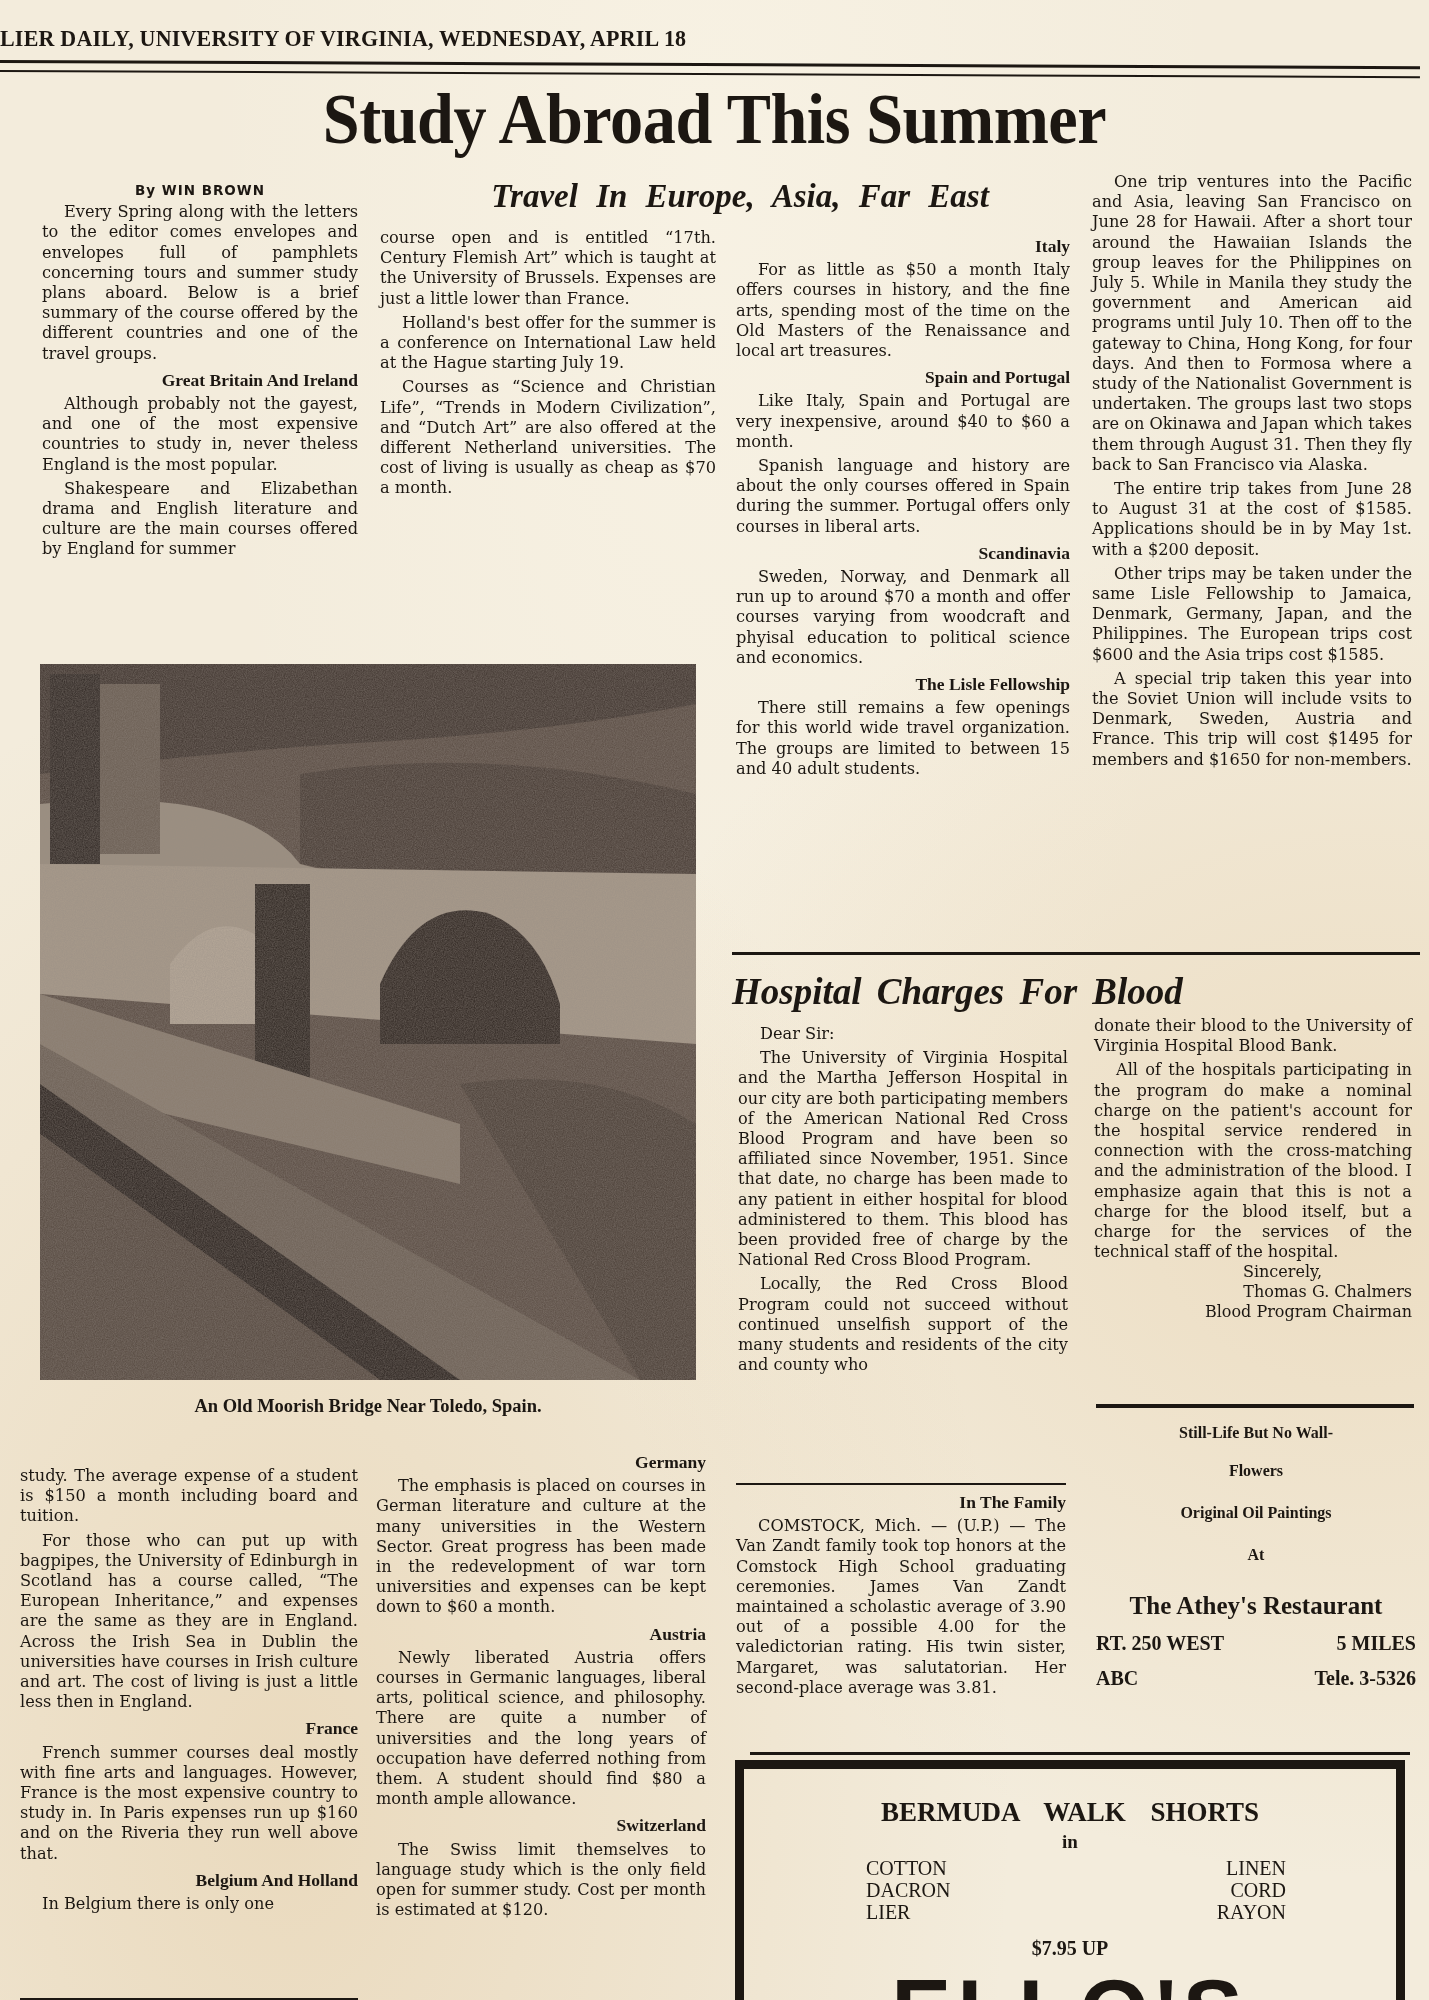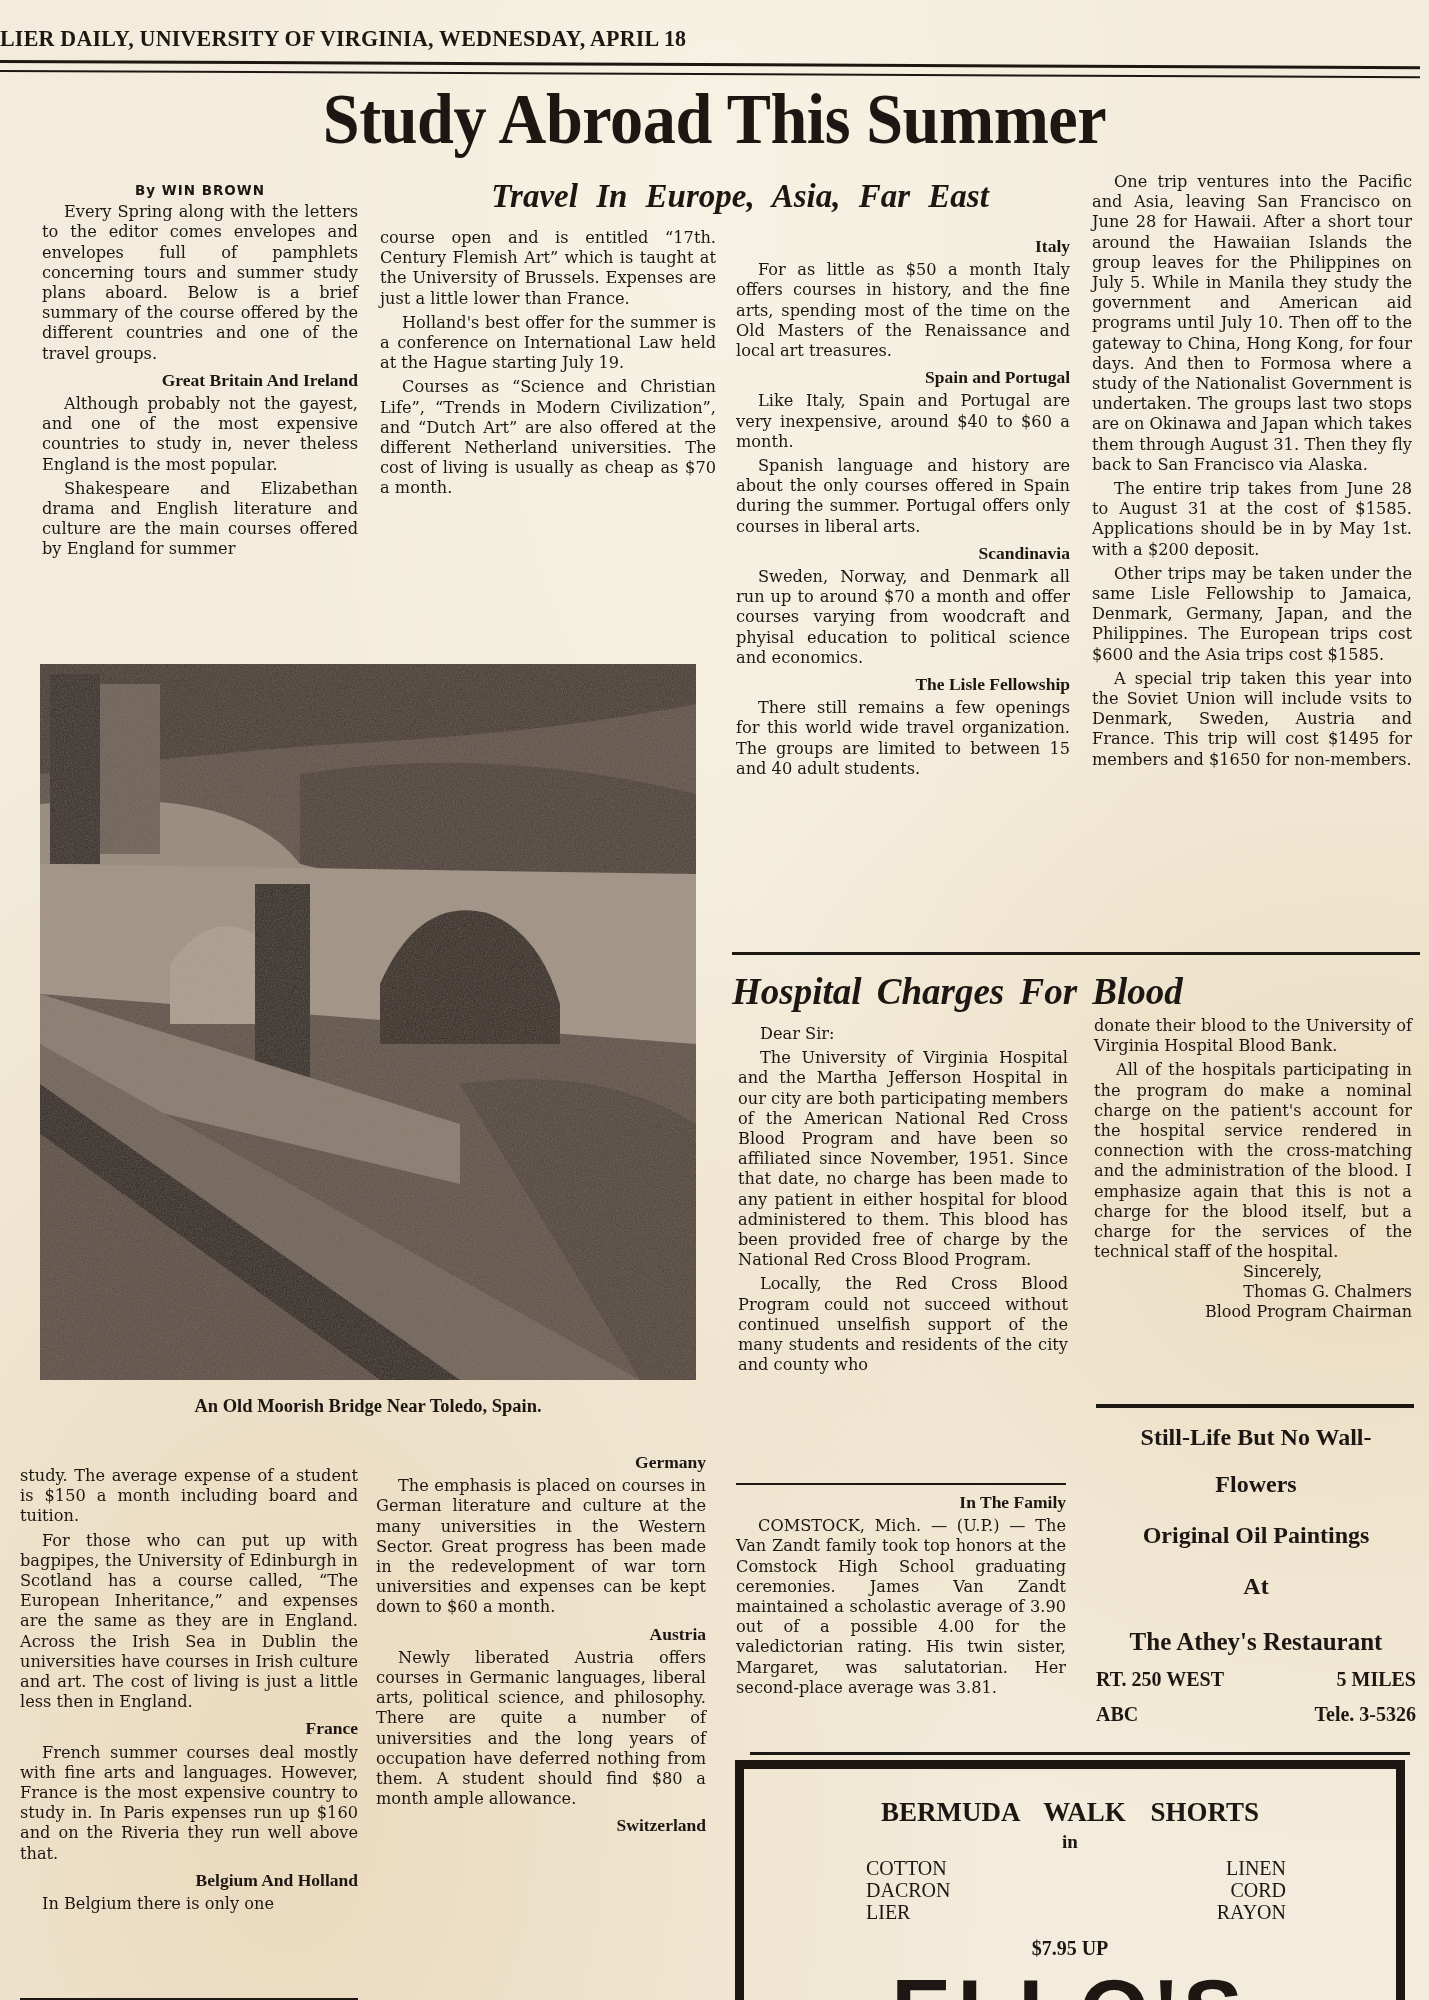--- a/index.html
+++ b/index.html
@@ -22,21 +22,21 @@
   .col p { margin:0; text-indent:22px; }
   .col p + p { margin-top:4px; }
   .col h4 { margin:6px 0 4px; text-align:right; font-family:"Liberation Serif", serif; font-weight:bold; font-size:17.5px; }
   .byline { text-align:center; font-weight:bold; font-size:13.5px; letter-spacing:1px; margin-bottom:2px; font-family:"DejaVu Sans", sans-serif; }
   .photo { left:40px; top:664px; width:656px; height:716px; background:#4c4039; overflow:hidden; }
   .caption { left:40px; width:656px; top:1396px; text-align:center; font-family:"Liberation Serif", serif; font-weight:bold; font-size:18.5px; }
   .hr { background:#1c1712; height:2px; }
   .hosp-head { left:732px; top:970px; font-family:"Liberation Serif", serif; font-style:italic; font-weight:bold; font-size:37px; word-spacing:6px; }
   .sig { text-align:right; font-size:16px; line-height:20px; }
   .ad1 { left:1096px; top:1424px; width:320px; text-align:center; font-family:"Liberation Serif", serif; font-weight:bold; }
-  .ad1 .l1 { font-size:24px; }
+  .ad1 .l1 { font-size:16px; }
   .ad1 .big { font-size:25px; margin-top:28px; }
   .ad1 .row { display:flex; justify-content:space-between; font-size:20px; margin-top:12px; }
   .ad2 { left:735px; top:1760px; width:670px; height:260px; border:9px solid #1c1712; border-bottom:none; box-sizing:border-box; font-family:"Liberation Serif", serif; }
   .ad2 .ttl { position:absolute; left:0; right:0; top:28px; text-align:center; font-weight:bold; font-size:27px; word-spacing:18px; }
   .ad2 .in { position:absolute; left:0; right:0; top:62px; text-align:center; font-weight:bold; font-size:19px; }
   .ad2 .fab { position:absolute; top:88px; font-size:20px; line-height:22px; }
   .ad2 .fabL { left:122px; text-align:left; }
   .ad2 .fabR { right:110px; text-align:right; }
   .ad2 .price { position:absolute; left:0; right:0; top:168px; text-align:center; font-weight:bold; font-size:20px; }
   .ad2 .logo { position:absolute; left:0; right:0; top:198px; text-align:center; font-weight:900; font-size:90px; letter-spacing:6px; font-family:"Liberation Sans", sans-serif; line-height:1; }
@@ -127,20 +127,21 @@
     </div>
 </div>
 <div class="abs hr" style="left:20px;top:1998px;width:338px;"></div>
 <div class="abs col" style="left:376px;top:1446px;width:330px;">
   <div>
       <h4>Germany</h4>
       <p>The emphasis is placed on courses in German literature and culture at the many universities in the Western Sector. Great progress has been made in the redevelopment of war torn universities and expenses can be kept down to $60 a month.</p>
       <h4>Austria</h4>
       <p>Newly liberated Austria offers courses in Germanic languages, liberal arts, political science, and philosophy. There are quite a number of universities and the long years of occupation have deferred nothing from them. A student should find $80 a month ample allowance.</p>
       <h4>Switzerland</h4>
+      <p>The Swiss limit themselves to language study which is the only field open for summer study. Cost per month is estimated at $120.</p>
     </div>
 </div>
 
 <div class="abs hr" style="left:732px;top:952px;width:688px;height:3px;"></div>
 <div class="abs hosp-head">Hospital Charges For Blood</div>
 <div class="abs col" style="left:738px;top:1024px;width:330px;">
   <div>
       <p>Dear Sir:</p>
       <p>The University of Virginia Hospital and the Martha Jefferson Hospital in our city are both participating members of the American National Red Cross Blood Program and have been so affiliated since November, 1951. Since that date, no charge has been made to any patient in either hospital for blood administered to them. This blood has been provided free of charge by the National Red Cross Blood Program.</p>
       <p>Locally, the Red Cross Blood Program could not succeed without continued unselfish support of the many students and residents of the city and county who</p>

